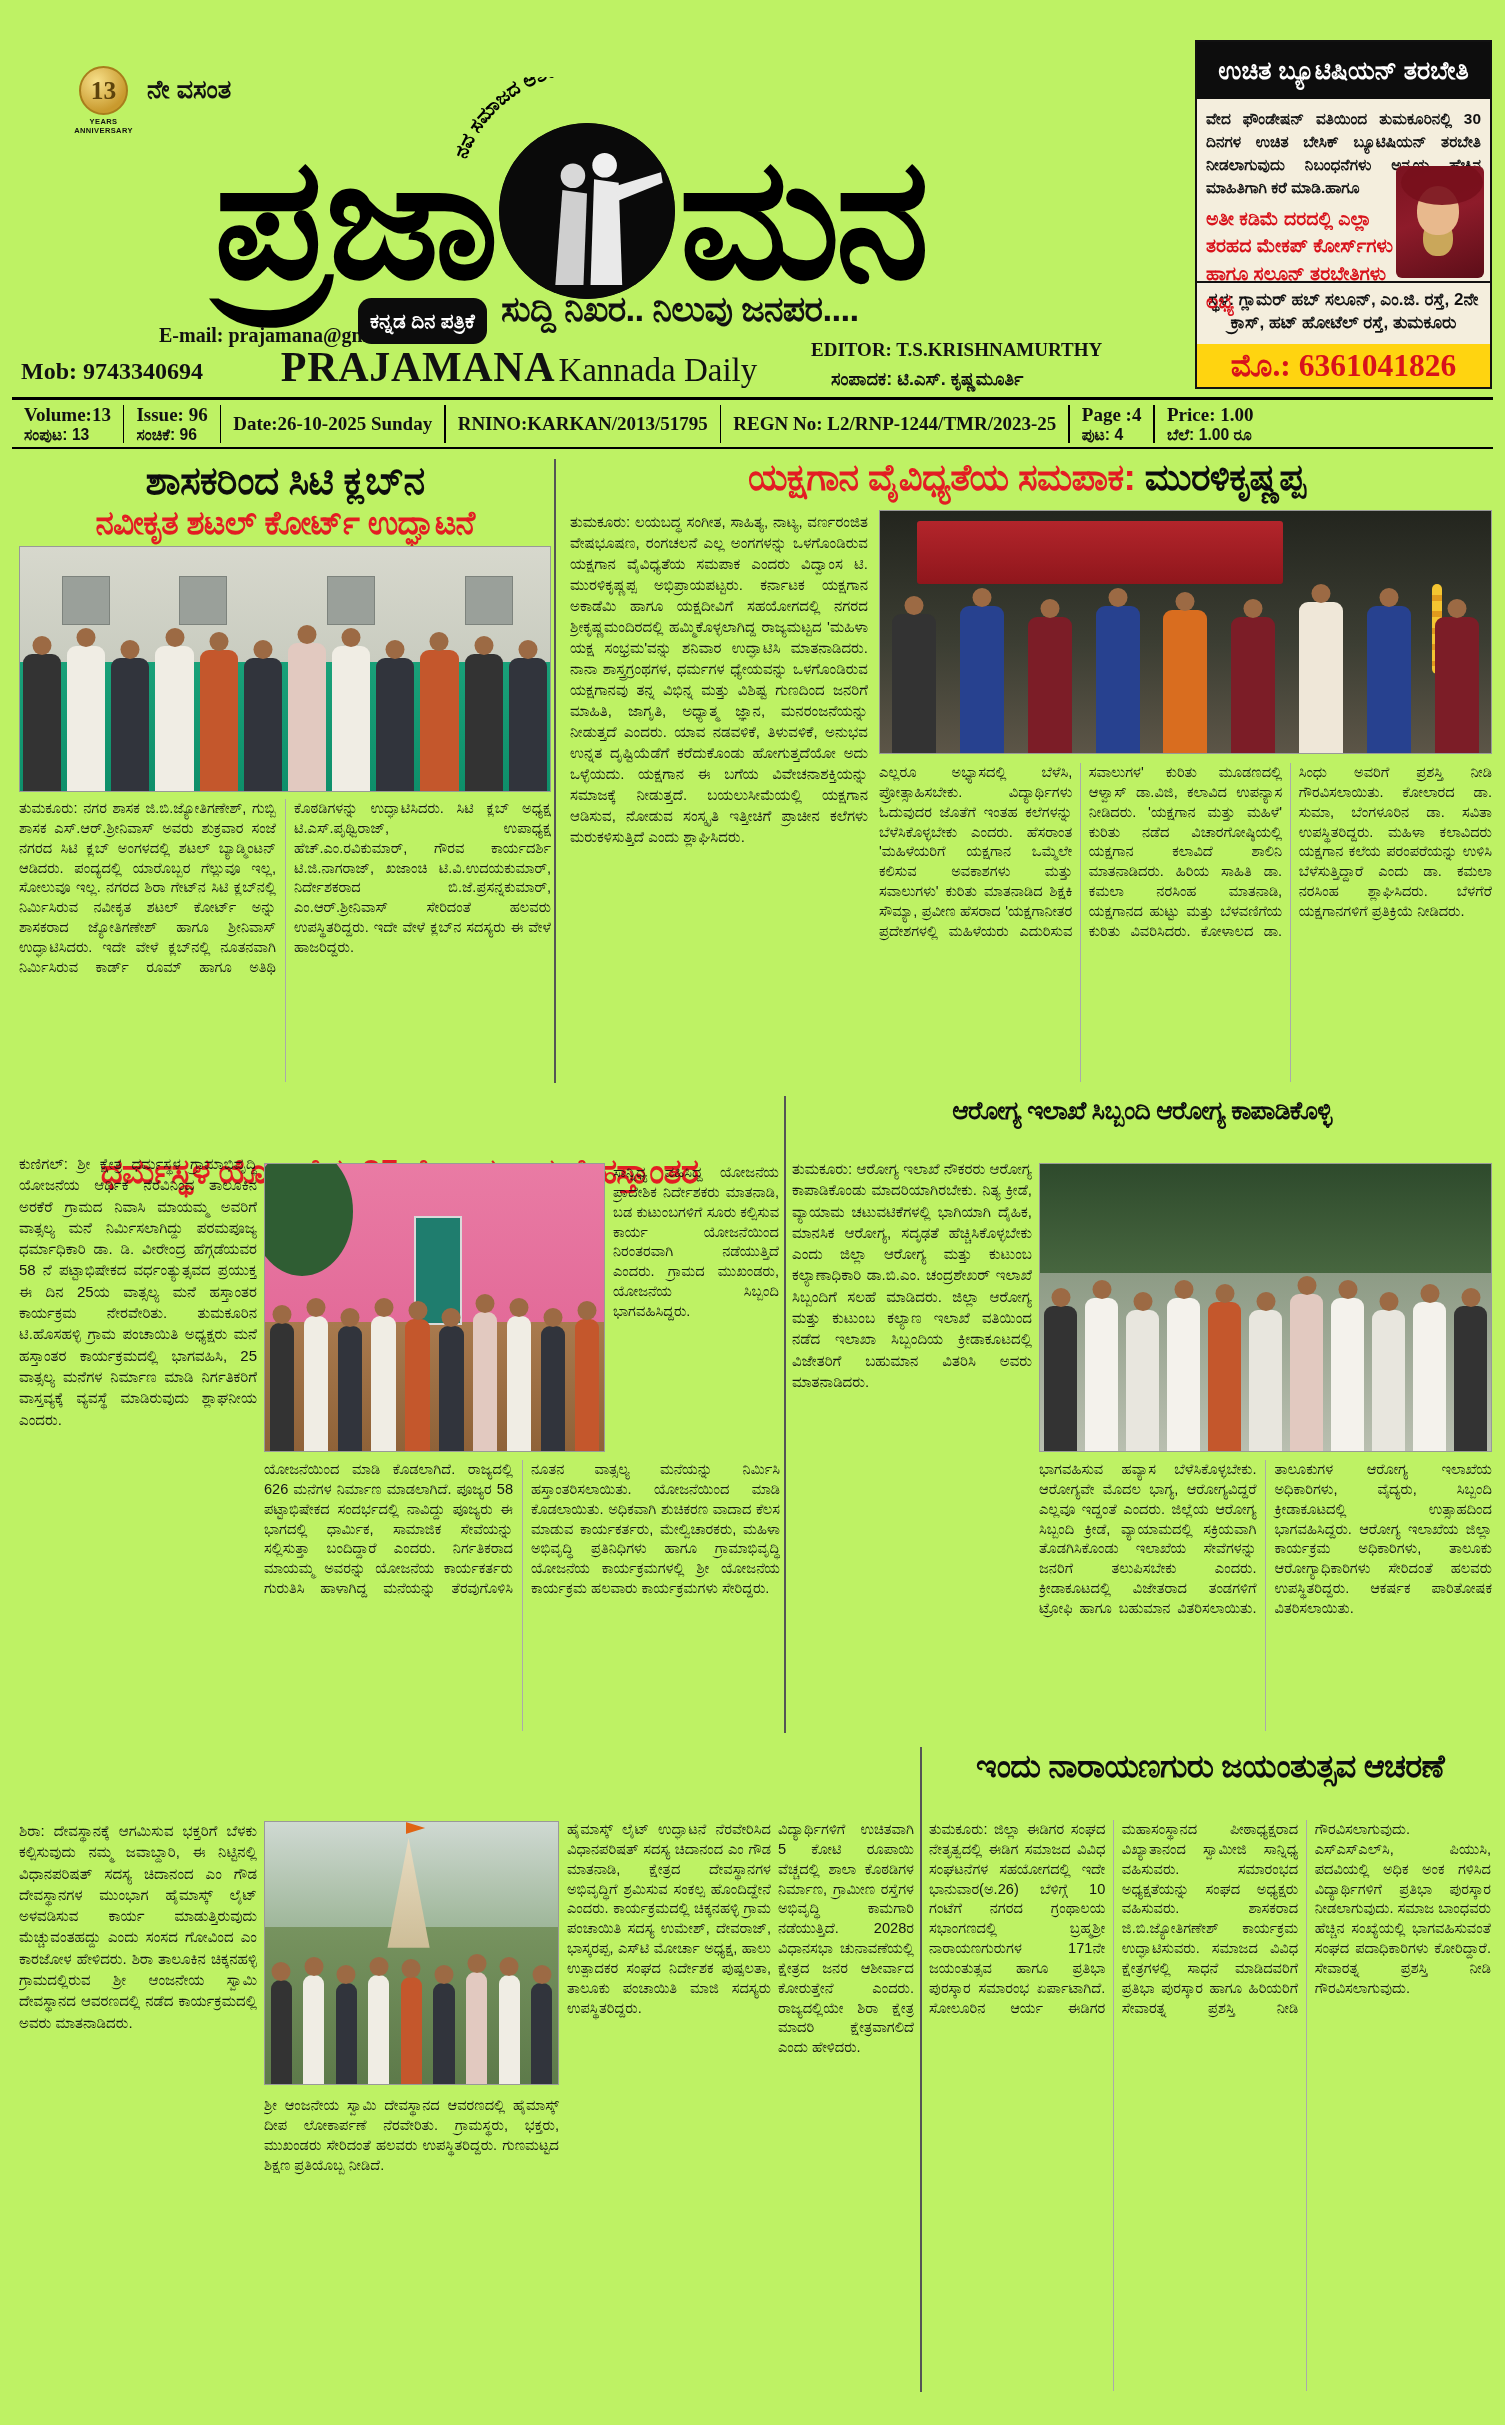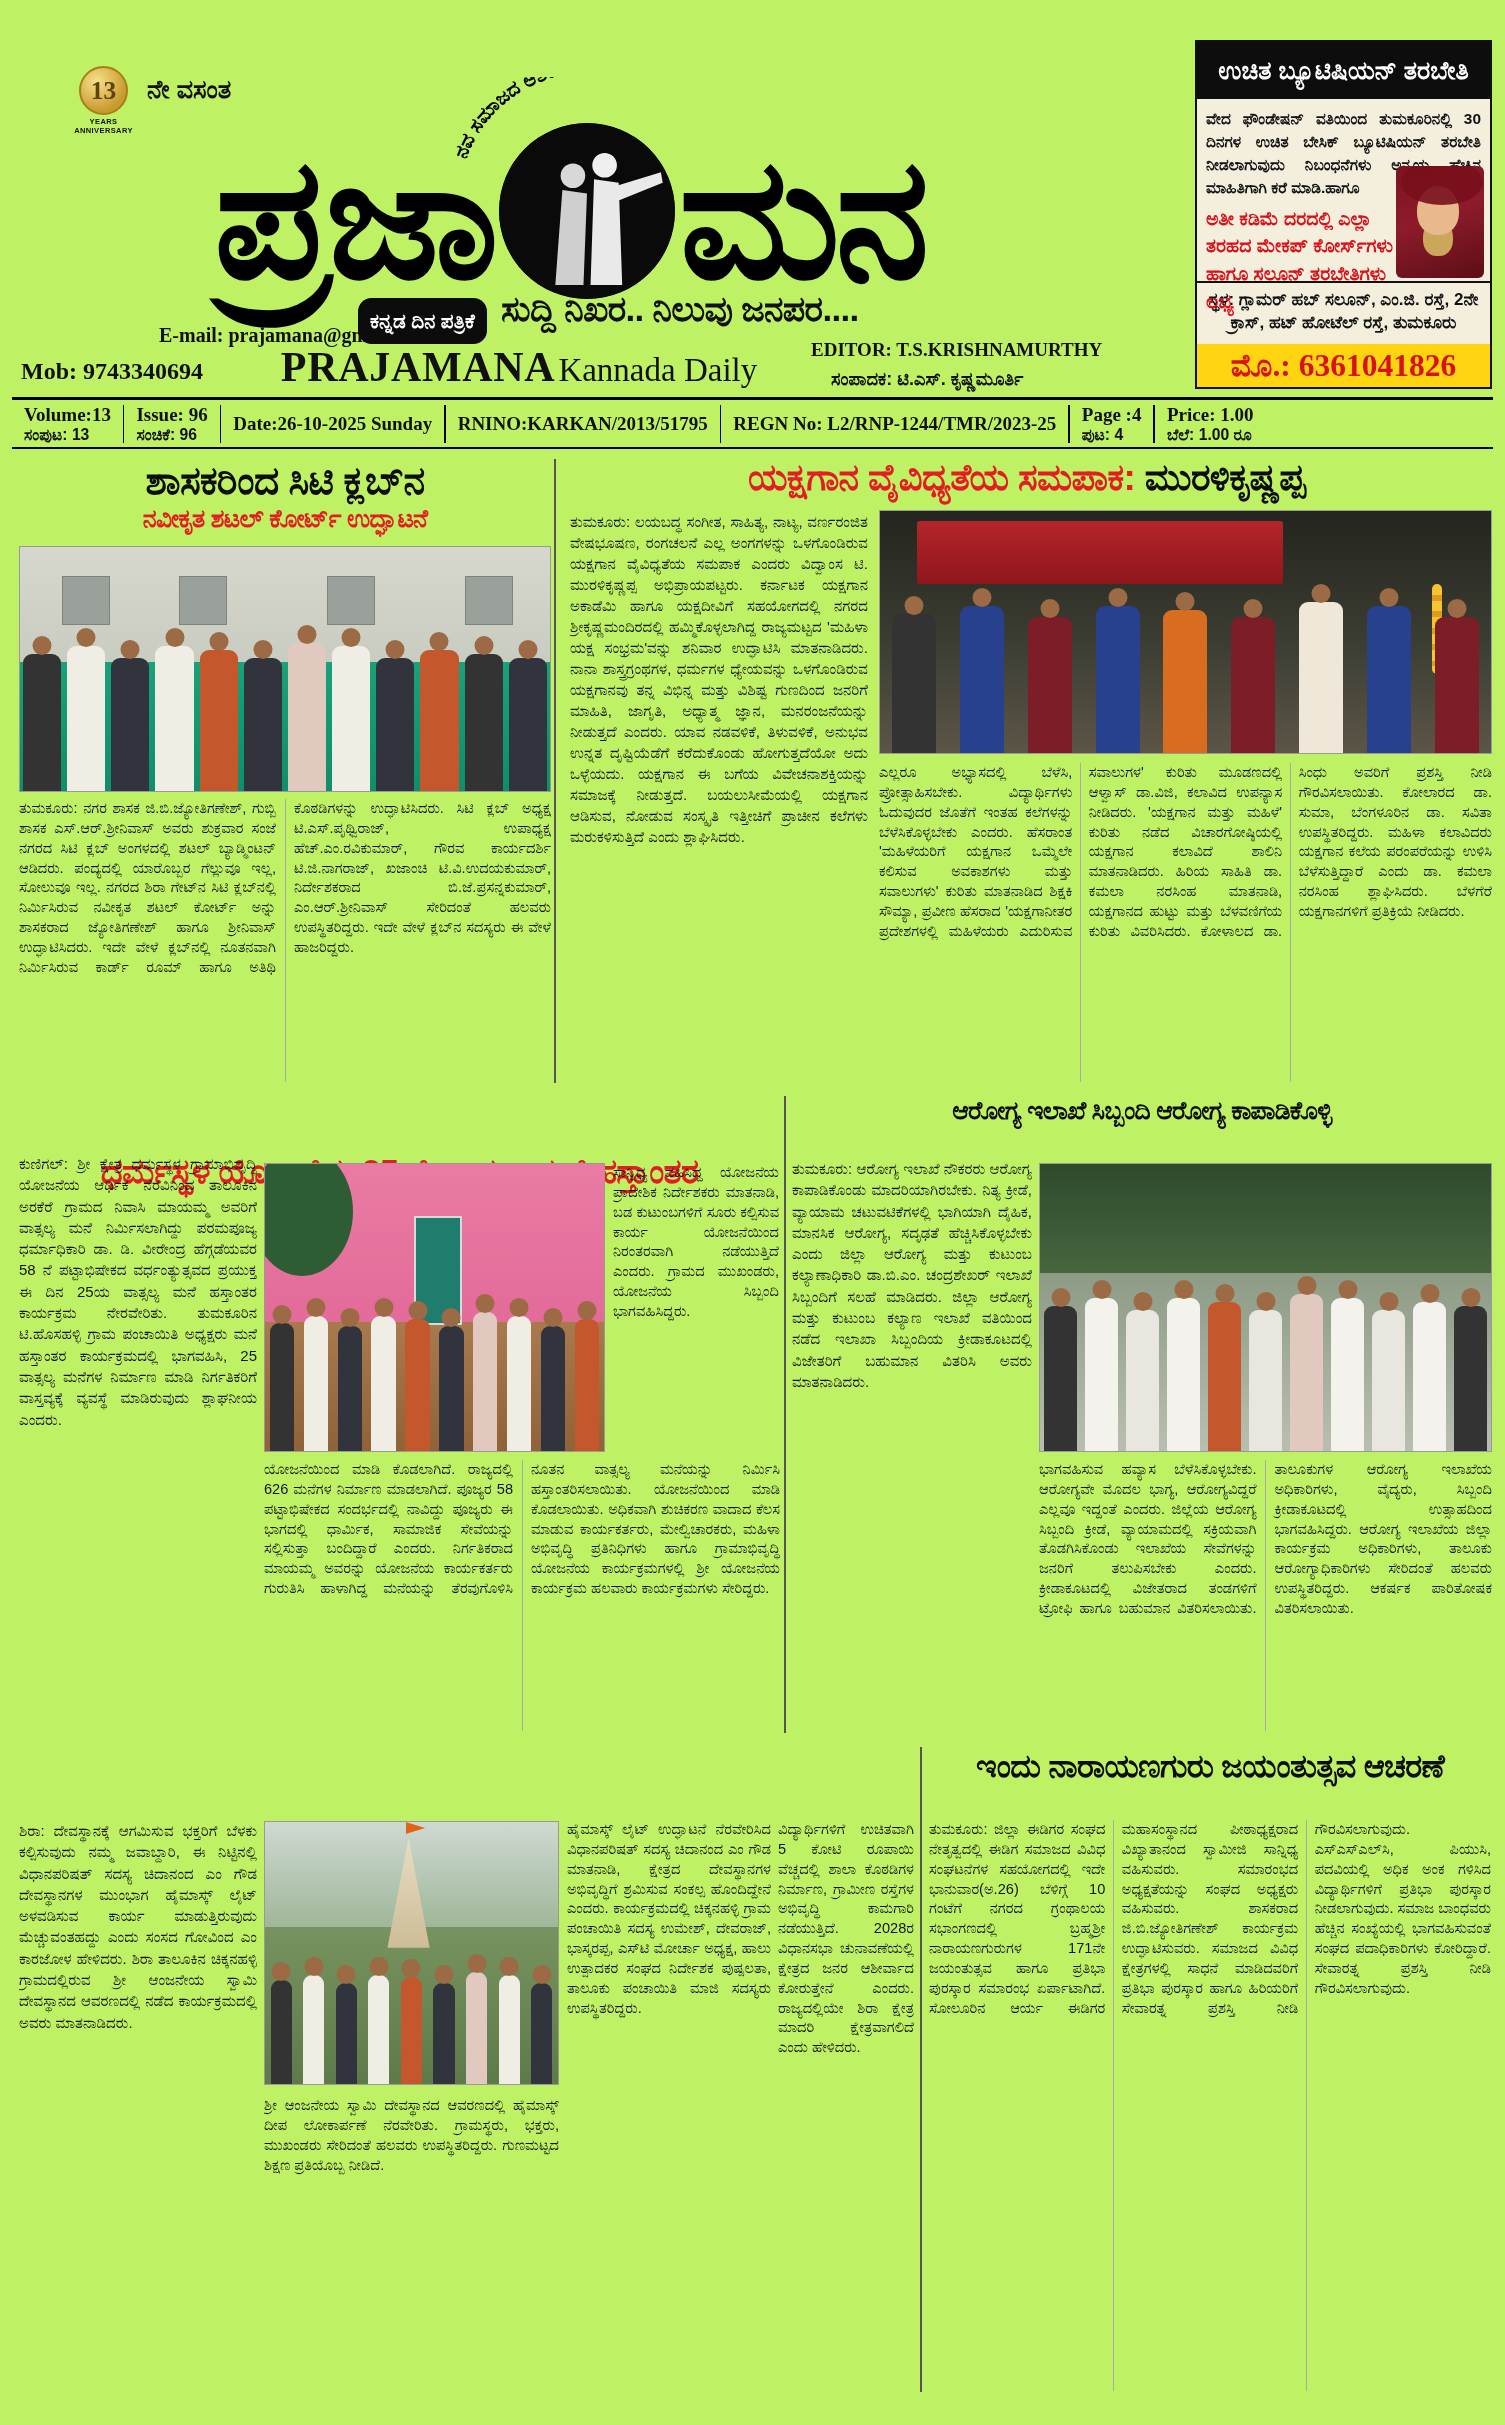--- a/index.html
+++ b/index.html
@@ -187,21 +187,21 @@
       <span class="kn">ಪುಟ: 4</span>
     </div>
     <div class="ib-sep"></div>
     <div class="ib-cell">
       <span class="en">Price: 1.00</span>
       <span class="kn">ಬೆಲೆ: 1.00 ರೂ</span>
     </div>
   </div>
 
   <div class="headline hl-black" style="left:19px;top:459px;width:532px;font-size:39px;">ಶಾಸಕರಿಂದ ಸಿಟಿ ಕ್ಲಬ್‌ನ</div>
-  <div class="headline hl-red" style="left:19px;top:504px;width:532px;font-size:25px;">ನವೀಕೃತ ಶಟಲ್ ಕೋರ್ಟ್ ಉದ್ಘಾಟನೆ</div>
+  <div class="headline hl-red" style="left:19px;top:504px;width:532px;font-size:33px;">ನವೀಕೃತ ಶಟಲ್ ಕೋರ್ಟ್ ಉದ್ಘಾಟನೆ</div>
   <div class="ph ph-court" style="left:19px;top:546px;width:532px;height:246px;">
     <span class="win" style="left:8%"></span>
     <span class="win" style="left:30%"></span>
     <span class="win" style="left:58%"></span>
     <span class="win" style="left:84%"></span>
     <div class="people" style="height:78%">
         <span class="fig"></span>
         <span class="fig"></span>
         <span class="fig"></span>
         <span class="fig"></span>

